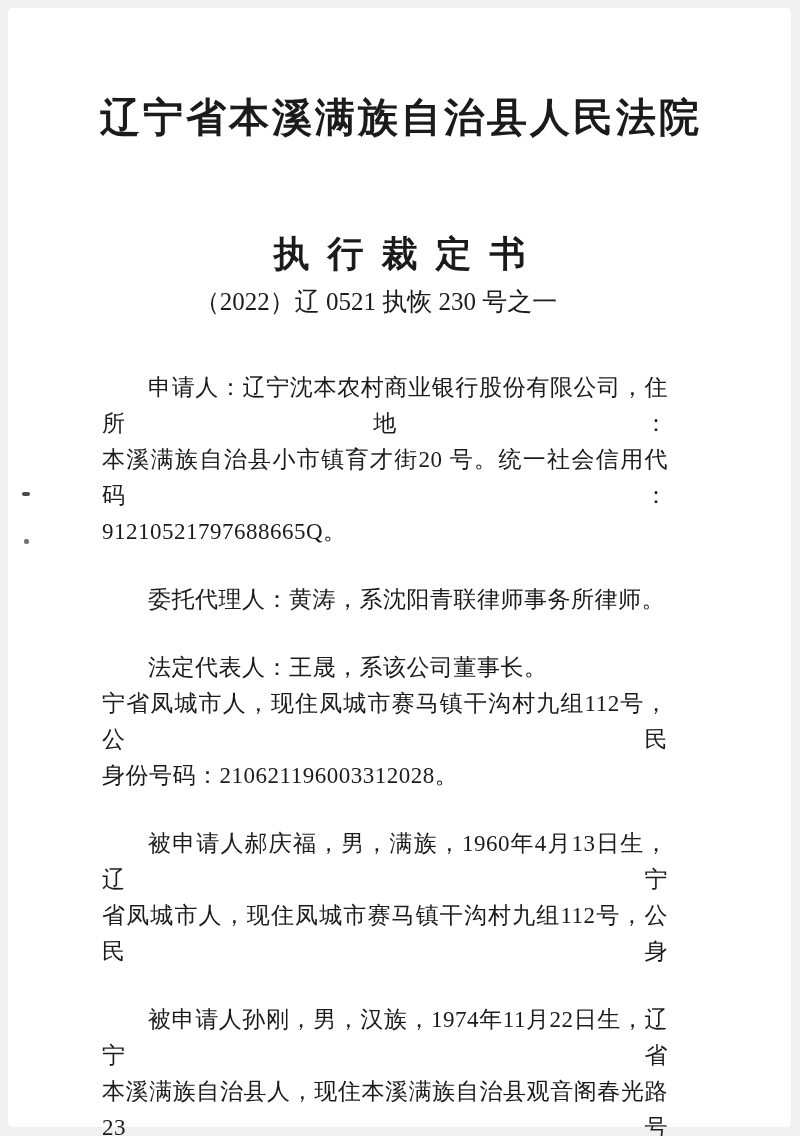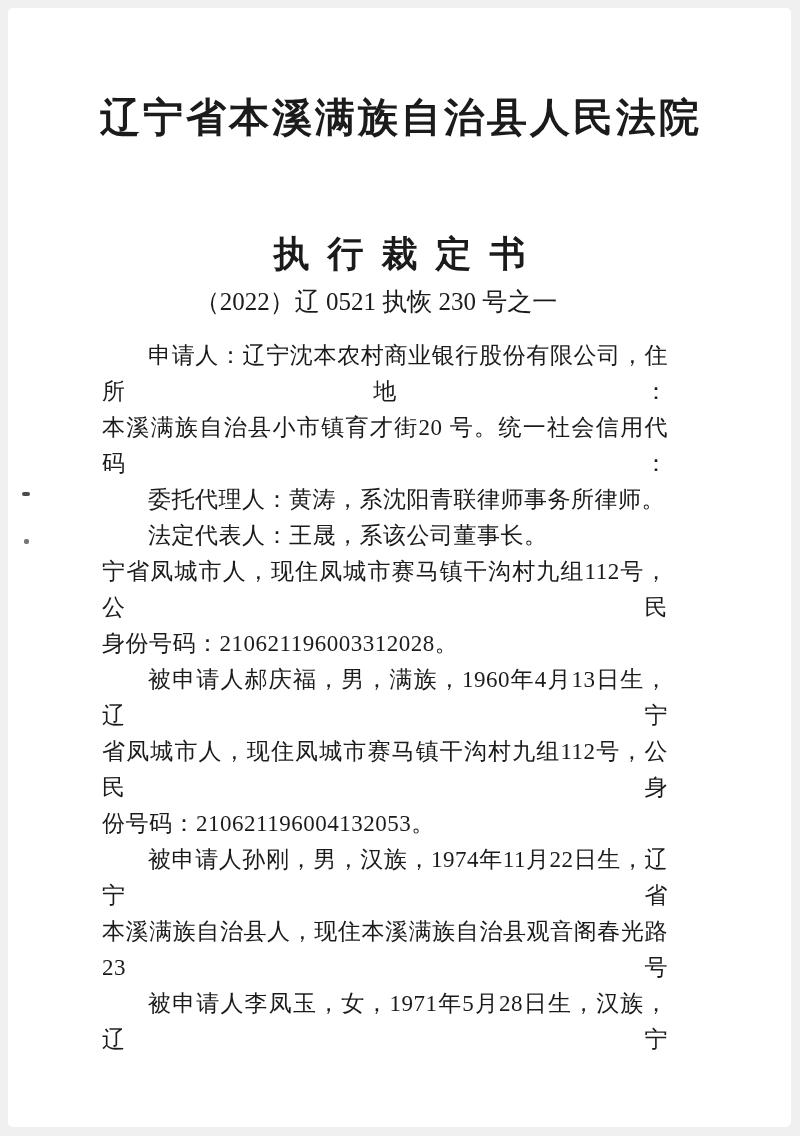--- a/index.html
+++ b/index.html
@@ -73,20 +73,21 @@
     width: 566px;
   }
   .line {
     font-size: 23px;
     line-height: 36px;
     white-space: nowrap;
     letter-spacing: 0.5px;
   }
   .line.indent {
     text-indent: 2em;
+    margin-top: 32px;
   }
   .line.full {
     text-align: justify;
     text-align-last: justify;
     white-space: normal;
   }
   .artifact {
     position: absolute;
     background: #2b2b2b;
     border-radius: 2px;
@@ -115,31 +116,31 @@
     <div class="court-title">辽宁省本溪满族自治县人民法院</div>
 
     <div class="doc-title">执行裁定书</div>
 
     <div class="case-number">（2022）辽 0521 执恢 230 号之一</div>
 
     <div class="document-body">
 
       <div class="line indent full">申请人：辽宁沈本农村商业银行股份有限公司，住所地：</div>
       <div class="line full">本溪满族自治县小市镇育才街20 号。统一社会信用代码：</div>
+      <div class="line">91210521797688665Q。</div>
 
       <div class="line indent">委托代理人：黄涛，系沈阳青联律师事务所律师。</div>
 
       <div class="line indent">法定代表人：王晟，系该公司董事长。</div>
 
       <div class="line full">宁省凤城市人，现住凤城市赛马镇干沟村九组112号，公民</div>
       <div class="line">身份号码：210621196003312028。</div>
 
       <div class="line indent full">被申请人郝庆福，男，满族，1960年4月13日生，辽宁</div>
       <div class="line full">省凤城市人，现住凤城市赛马镇干沟村九组112号，公民身</div>
-      <div class="line">份号码：210621196004132053。</div>
 
       <div class="line indent full">被申请人孙刚，男，汉族，1974年11月22日生，辽宁省</div>
       <div class="line full">本溪满族自治县人，现住本溪满族自治县观音阁春光路23号</div>
 
       <div class="line indent full">被申请人李凤玉，女，1971年5月28日生，汉族，辽宁</div>
 
     </div>
 
     <div class="artifact a1"></div>
     <div class="artifact a2"></div>

